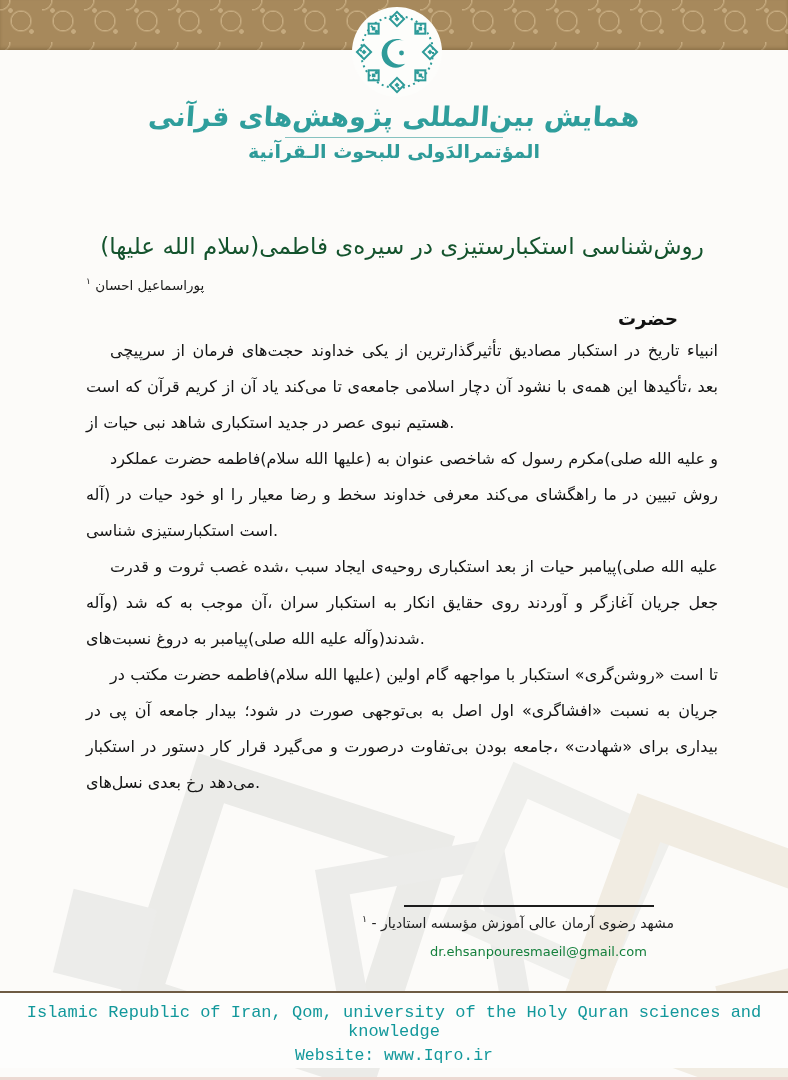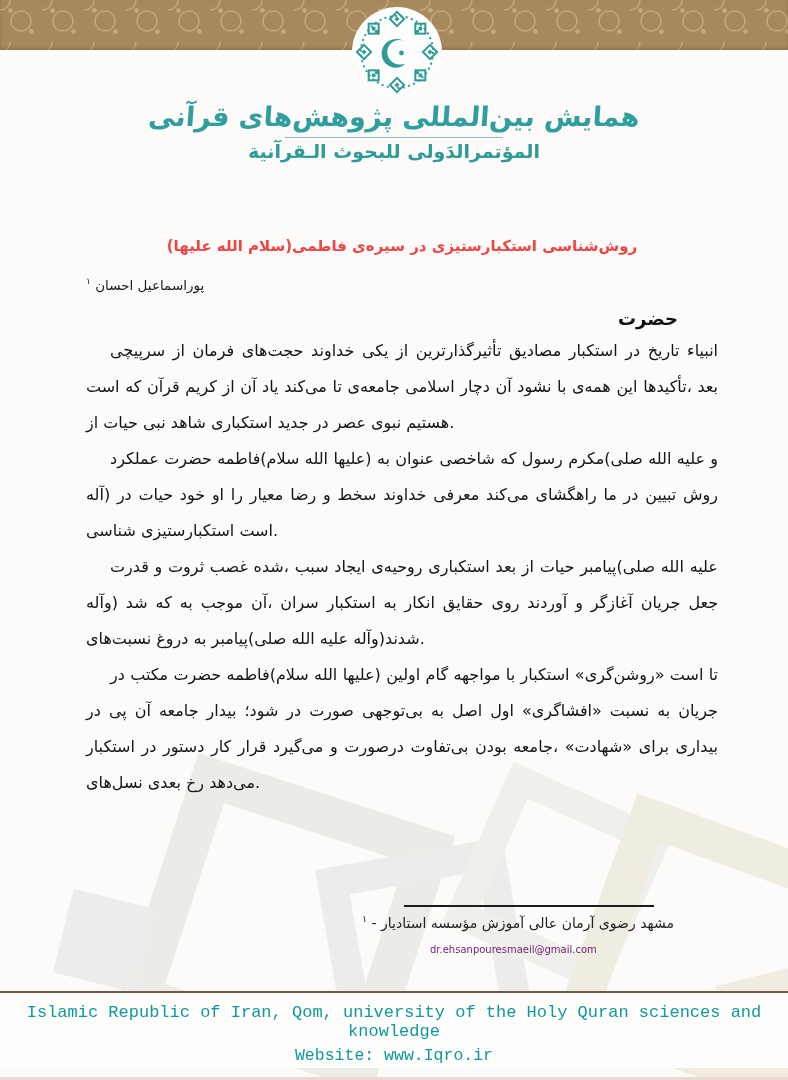--- a/index.html
+++ b/index.html
@@ -34,38 +34,38 @@
   
   .wm{position:absolute;z-index:0;}
   .wm-a{left:150px;top:788px;width:190px;height:190px;border:40px solid #ebebe8;transform:rotate(18deg);}
   .wm-b{left:330px;top:852px;width:130px;height:130px;border:30px solid #ececea;transform:rotate(-10deg);}
   .wm-c{left:62px;top:898px;width:86px;height:86px;background:#ececea;transform:rotate(14deg);}
   .wm-d{left:470px;top:790px;width:120px;height:120px;border:28px solid #efefec;transform:rotate(24deg);}
   .wm-e{right:-46px;top:828px;width:170px;height:170px;border:38px solid #f1ece2;transform:rotate(20deg);}
   .wm-f{right:-60px;top:970px;width:120px;height:120px;background:#f1ece2;transform:rotate(-14deg);}
   
   .content{position:absolute;left:86px;top:226px;width:632px;z-index:1;}
-  .title{margin:0;text-align:center;font-size:15px;line-height:41px;font-weight:bold;color:#ef4444;}
+  .title{margin:0;text-align:center;font-size:23px;line-height:41px;font-weight:normal;color:#14532d;}
   .title .title-line{display:block;direction:ltr;unicode-bidi:plaintext;}
   .author{margin-top:9px;text-align:left;font-size:13.5px;color:#1b1b1b;direction:ltr;}
   .author sup{font-size:9px;}
   .abstract-heading{
     direction:rtl;text-align:right;padding-left:0;padding-right:40px;
     margin-top:15px;font-size:18px;font-weight:bold;color:#111;
   }
   .body-para{
     margin:0;margin-top:0;direction:ltr;text-align:justify;
     font-size:16px;line-height:36px;text-indent:24px;color:#141414;
   }
   .paras{margin-top:4px;}
   
   .footnote-rule{position:absolute;left:404px;top:905px;width:250px;height:2px;background:#1c1c1c;z-index:1;}
   .footnote-text{position:absolute;left:362px;top:913px;font-size:14px;color:#222;direction:ltr;z-index:1;}
   .footnote-text sup{font-size:9.5px;}
-  .footnote-email{position:absolute;left:430px;top:944px;font-size:10px;color:#701a75;z-index:1;text-align:right;}
+  .footnote-email{position:absolute;left:430px;top:944px;font-size:13px;color:#15803d;z-index:1;text-align:right;}
   
   .footer{
     position:absolute;left:0;top:991px;width:788px;z-index:1;
     border-top:2px solid #6e5b43;background:#fdfdfc;text-align:center;
     padding-top:10px;height:77px;box-sizing:border-box;
     font-family:Liberation Mono, monospace;color:#12989b;
   }
   .footer-line1{font-size:17px;}
   .footer-line2{font-size:16.5px;margin-top:5px;}
   .page-bottom-edge{position:absolute;left:0;bottom:0;width:788px;height:3px;background:#ecd9d2;z-index:2;}

